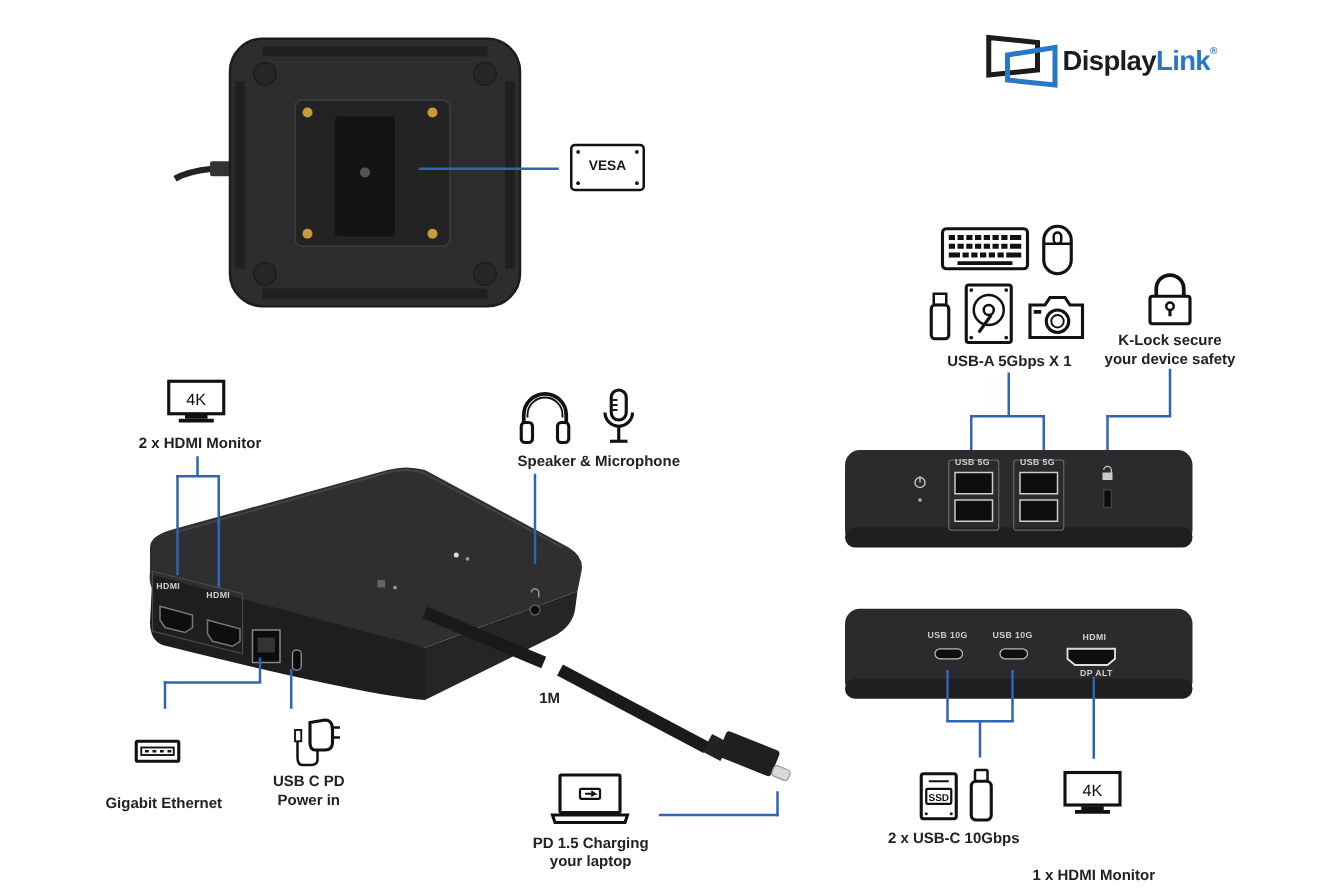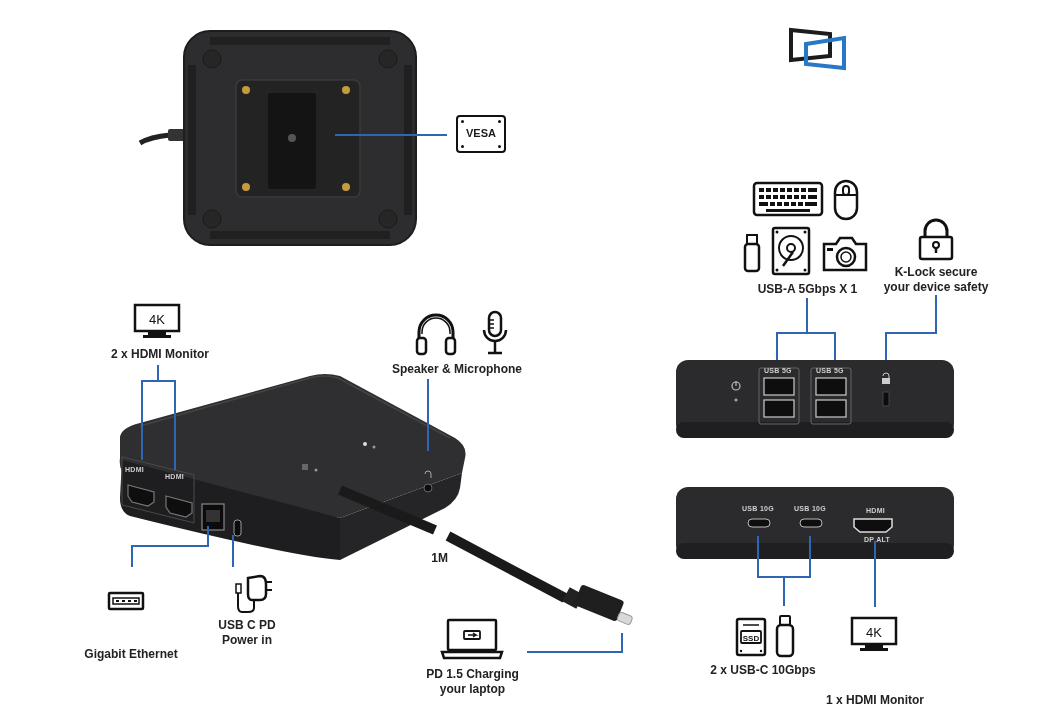--- a/index.html
+++ b/index.html
@@ -16,20 +16,23 @@
   .port-text { position:absolute; font-size:7px; color:#cfcfcf; font-weight:bold; letter-spacing:0.3px; white-space:nowrap; }
 </style>
 </head>
 <body>
 
 <div class="abs" style="left:788px;top:26px;width:200px;height:44px;">
   <svg style="left:0;top:0;" width="60" height="44" viewBox="0 0 60 44">
     <polygon points="3,4 42,8 42,30 3,34" fill="none" stroke="#1c1c1c" stroke-width="4"></polygon>
     <polygon points="18,18 56,12 56,42 18,38" fill="none" stroke="#2878c8" stroke-width="4"></polygon>
   </svg>
+  <div class="logo-text" style="left:62px;top:10px;">
+    <span class="dark">Display</span><span class="blue">Link</span><sup>®</sup>
+  </div>
 </div>
 
 <div class="abs" style="left:140px;top:25px;width:290px;height:225px;">
   <svg style="left:0;top:0;" width="290" height="225">
 
     <path d="M0,118 Q10,112 30,110 L48,110" stroke="#222" stroke-width="5" fill="none"></path>
     <rect x="28" y="104" width="20" height="12" rx="2" fill="#333"></rect>
 
     <rect x="44" y="6" width="232" height="214" rx="26" fill="#2d2d2f"></rect>
     <rect x="44" y="6" width="232" height="214" rx="26" fill="none" stroke="#1d1d1e" stroke-width="2"></rect>
@@ -49,21 +52,21 @@
     <rect x="96" y="55" width="124" height="117" rx="6" fill="#232324" stroke="#3a3a3b" stroke-width="1.5"></rect>
     <rect x="128" y="68" width="48" height="96" rx="3" fill="#141414"></rect>
     <circle cx="152" cy="113" r="4" fill="#555"></circle>
     <circle cx="106" cy="65" r="4" fill="#c79a3e"></circle>
     <circle cx="206" cy="65" r="4" fill="#c79a3e"></circle>
     <circle cx="106" cy="162" r="4" fill="#c79a3e"></circle>
     <circle cx="206" cy="162" r="4" fill="#c79a3e"></circle>
   </svg>
 </div>
 <div class="line" style="left:335px;top:134px;width:112px;height:2px;"></div>
-<div class="abs" style="left:456px;top:115px;width:50px;height:38px;border:2.5px solid #111;border-radius:4px;box-sizing:border-box;">
+<div class="abs" style="left:456px;top:115px;width:60px;height:38px;border:2.5px solid #111;border-radius:4px;box-sizing:border-box;">
   <span class="abs" style="left:3px;top:3px;width:3px;height:3px;border-radius:50%;background:#111;"></span>
   <span class="abs" style="right:3px;top:3px;width:3px;height:3px;border-radius:50%;background:#111;"></span>
   <span class="abs" style="left:3px;bottom:3px;width:3px;height:3px;border-radius:50%;background:#111;"></span>
   <span class="abs" style="right:3px;bottom:3px;width:3px;height:3px;border-radius:50%;background:#111;"></span>
   <div style="position:absolute;left:0;right:0;top:10px;text-align:center;font-size:11px;font-weight:bold;">VESA</div>
 </div>
 
 <svg style="left:133px;top:303px;" width="50" height="36" viewBox="0 0 50 36">
   <rect x="2" y="2" width="44" height="26" fill="#fff" stroke="#111" stroke-width="2.5"></rect>
   <rect x="15" y="29" width="18" height="3" fill="#111"></rect>
@@ -80,21 +83,21 @@
 </svg>
 <svg style="left:481px;top:310px;" width="28" height="46" viewBox="0 0 28 46">
   <rect x="8" y="2" width="12" height="24" rx="6" fill="#fff" stroke="#111" stroke-width="2.5"></rect>
   <line x1="9" y1="10" x2="13" y2="10" stroke="#111" stroke-width="1.5"></line>
   <line x1="9" y1="14" x2="13" y2="14" stroke="#111" stroke-width="1.5"></line>
   <line x1="9" y1="18" x2="13" y2="18" stroke="#111" stroke-width="1.5"></line>
   <path d="M3,20 A11,11 0 0 0 25,20" fill="none" stroke="#111" stroke-width="2.5"></path>
   <line x1="14" y1="31" x2="14" y2="42" stroke="#111" stroke-width="2.5"></line>
   <line x1="7" y1="43" x2="21" y2="43" stroke="#111" stroke-width="2.5"></line>
 </svg>
-<div class="lbl" style="left:387px;top:362px;width:140px;text-align:center;">Speaker &amp; Microphone</div>
+<div class="lbl" style="left:409px;top:362px;width:140px;text-align:center;">Speaker &amp; Microphone</div>
 
 <svg style="left:110px;top:368px;" width="370" height="200" viewBox="0 0 370 200">
 
   <path d="M10,70 Q10,60 30,55 L200,8 Q215,4 230,8 L345,70 Q358,78 355,90 L352,105 L230,150 L20,110 Q8,105 10,90 Z" fill="#2f2f31"></path>
 
   <path d="M12,92 L230,150 L230,192 Q180,188 20,148 Q10,144 10,130 Z" fill="#1e1e20"></path>
   <path d="M230,150 L352,105 L350,120 Q348,132 335,140 L230,192 Z" fill="#252527"></path>
 
   <path d="M30,58 L200,10 Q215,6 228,10 L340,70" fill="none" stroke="#444" stroke-width="1.5"></path>
 
@@ -142,21 +145,21 @@
 <div class="line" style="left:621px;top:633px;width:2px;height:20px;"></div>
 
 <svg style="left:107px;top:591px;" width="38" height="22" viewBox="0 0 38 22">
   <rect x="2" y="2" width="34" height="16" rx="1" fill="#fff" stroke="#111" stroke-width="2.5"></rect>
   <rect x="6" y="7" width="26" height="6" fill="#fff" stroke="#111" stroke-width="1.5"></rect>
   <line x1="9" y1="10" x2="12" y2="10" stroke="#111" stroke-width="2"></line>
   <line x1="15" y1="10" x2="18" y2="10" stroke="#111" stroke-width="2"></line>
   <line x1="21" y1="10" x2="24" y2="10" stroke="#111" stroke-width="2"></line>
   <line x1="27" y1="10" x2="30" y2="10" stroke="#111" stroke-width="2"></line>
 </svg>
-<div class="lbl" style="left:76px;top:635px;width:110px;margin-top:12px;">Gigabit Ethernet</div>
+<div class="lbl" style="left:76px;top:635px;width:110px;">Gigabit Ethernet</div>
 
 <svg style="left:234px;top:572px;" width="40" height="42" viewBox="0 0 40 42">
   <path d="M14,6 L26,4 Q32,4 32,12 L32,22 Q32,28 26,28 L18,28 Q14,28 14,22 Z" fill="#fff" stroke="#111" stroke-width="2.5"></path>
   <line x1="32" y1="10" x2="38" y2="10" stroke="#111" stroke-width="2"></line>
   <line x1="32" y1="18" x2="38" y2="18" stroke="#111" stroke-width="2"></line>
   <path d="M20,28 L20,36 Q20,40 14,40 L8,40 Q4,40 4,34 L4,20" fill="none" stroke="#111" stroke-width="2"></path>
   <rect x="2" y="12" width="5" height="9" fill="#fff" stroke="#111" stroke-width="1.5"></rect>
 </svg>
 <div class="lbl" style="left:212px;top:618px;width:70px;">
   <div>USB C PD</div>

